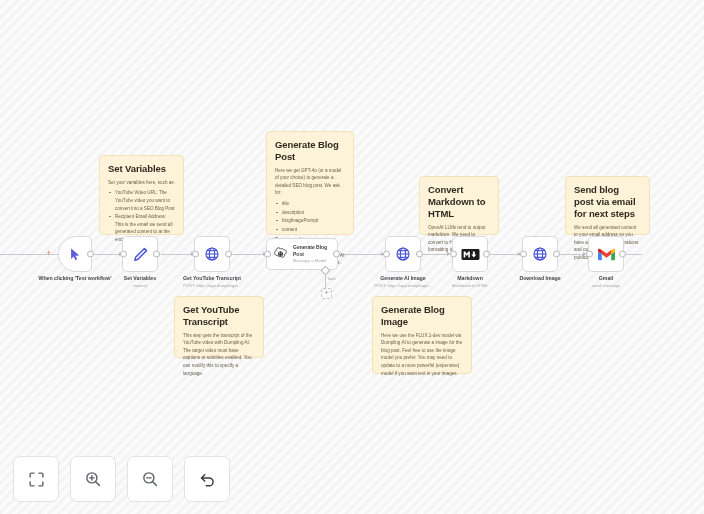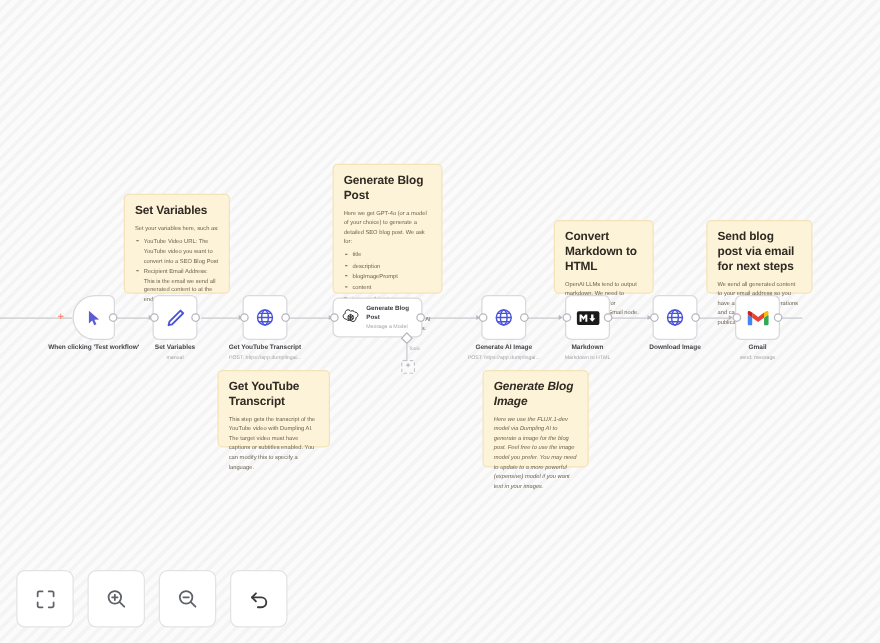--- a/index.html
+++ b/index.html
@@ -276,42 +276,42 @@
       <ul>
         <li>title</li>
         <li>description</li>
         <li>blogImagePrompt</li>
         <li>content</li>
       </ul>
       <p class="note-indent">To improve this step, you can consider generating section by section or replacing this with an AI Agent with research capabilities.</p>
     </div>
   </div>
 
-  <div class="note" style="left:443px; top:176px; width:80px; height:59px;">
+  <div class="note" style="left:419px; top:176px; width:80px; height:59px;">
     <div class="note-title">Convert Markdown to HTML</div>
     <div class="note-body">
       <p>OpenAI LLMs tend to output markdown. We need to convert to HTML for formatting in the Gmail node.</p>
     </div>
   </div>
 
   <div class="note" style="left:565px; top:176px; width:85px; height:59px;">
     <div class="note-title">Send blog post via email for next steps</div>
     <div class="note-body">
       <p>We send all generated content to your email address so you have a record of all generations and can get it ready for publication</p>
     </div>
   </div>
 
   <div class="note" style="left:174px; top:296px; width:90px; height:62px;">
     <div class="note-title">Get YouTube Transcript</div>
     <div class="note-body">
       <p>This step gets the transcript of the YouTube video with Dumpling AI. The target video must have captions or subtitles enabled. You can modify this to specify a language.</p>
     </div>
   </div>
 
-  <div class="note" style="left:386px; top:296px; width:85px; height:78px;font-style:italic;">
+  <div class="note" style="left:372px; top:296px; width:100px; height:78px;">
     <div class="note-title">Generate Blog Image</div>
     <div class="note-body">
       <p>Here we use the FLUX.1-dev model via Dumpling AI to generate a image for the blog post. Feel free to use the image model you prefer. You may need to update to a more powerful (expensive) model if you want text in your images.</p>
     </div>
   </div>
 
 
   <div class="node trigger" style="left:58px; top:236px;">
     <span>
       <svg class="ic" width="15" height="15" viewBox="0 0 24 24" fill="#5c5cd6">

